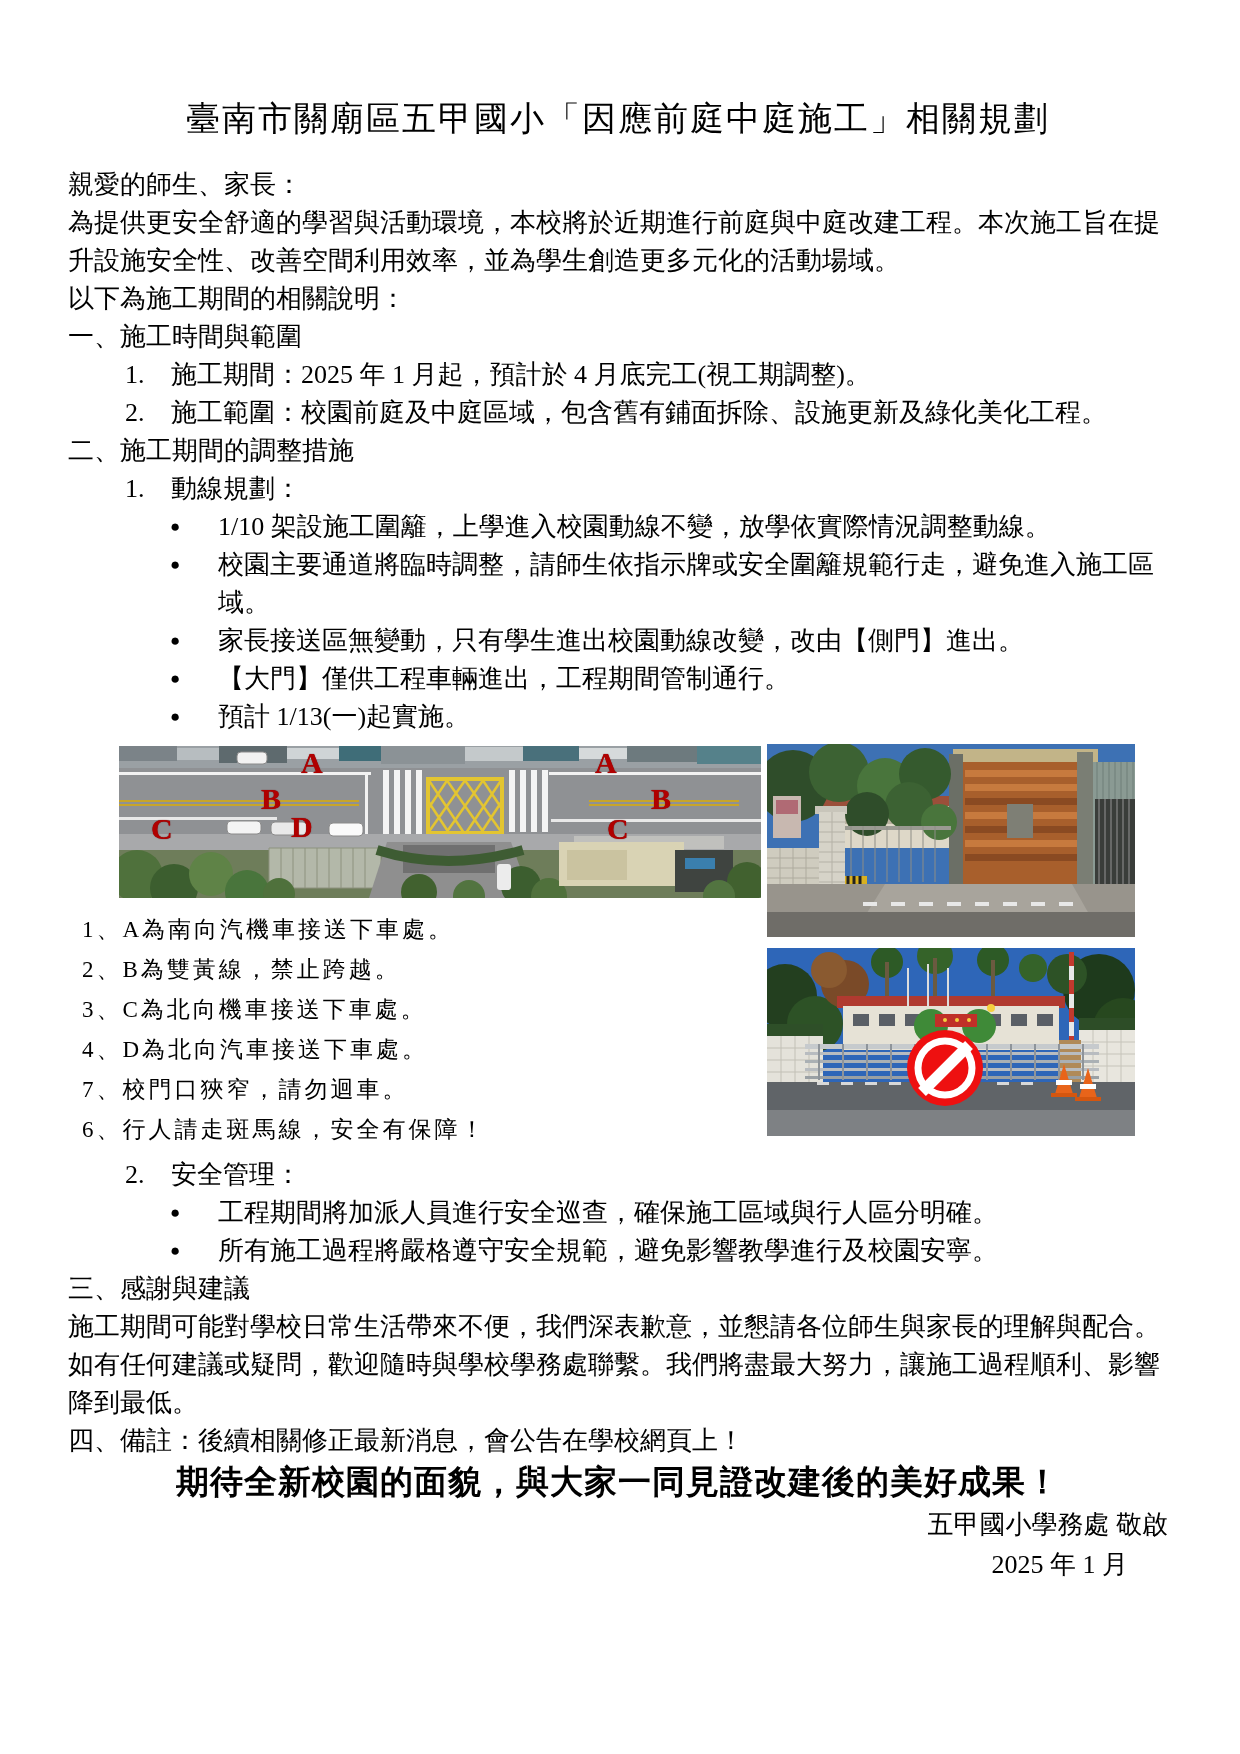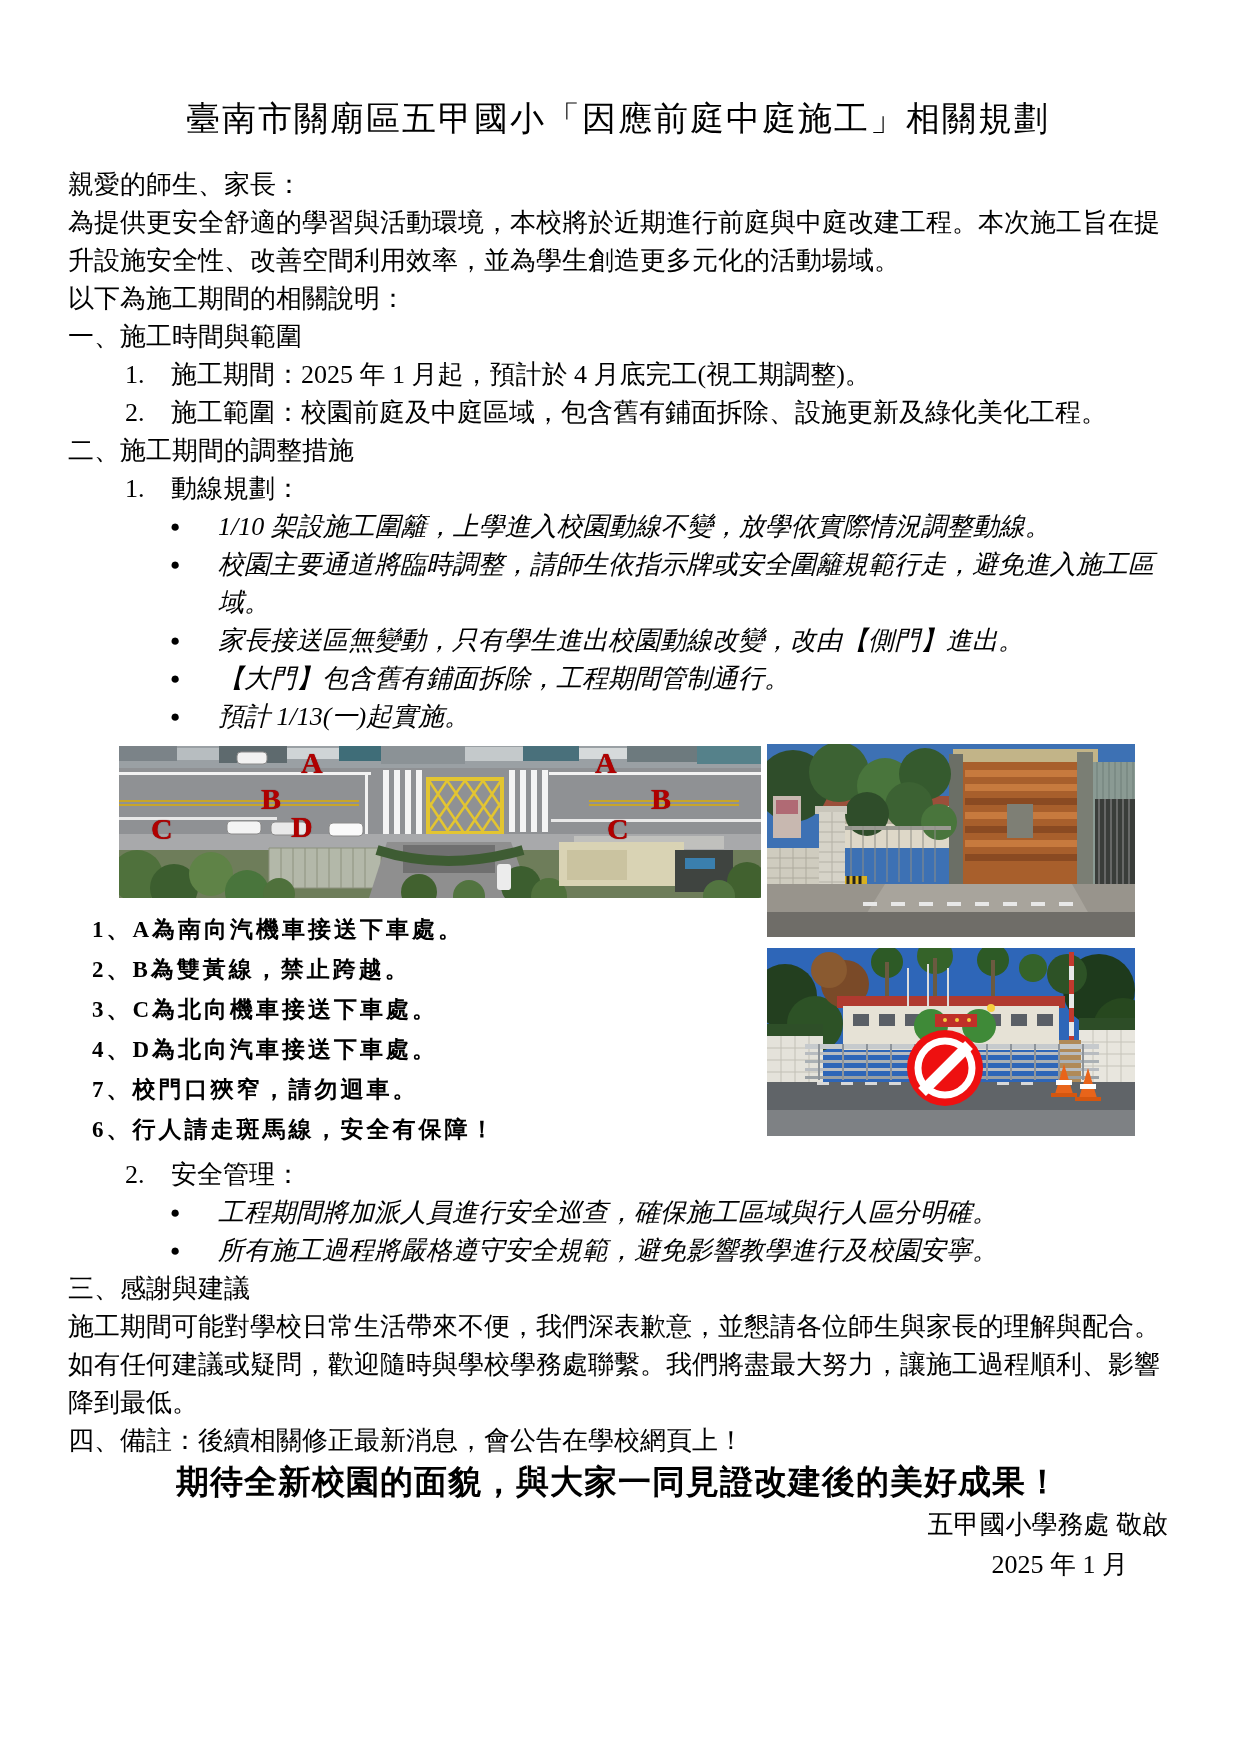--- a/index.html
+++ b/index.html
@@ -5,28 +5,28 @@
   html,body{margin:0;padding:0;background:#ffffff;}
   body{width:1240px;height:1754px;position:relative;font-family:"Liberation Serif","DejaVu Serif",serif;color:#000;overflow:hidden;}
   .page{box-sizing:border-box;padding:0 72px 0 68px;}
   .doc-title{font-size:34px;font-weight:400;text-align:center;margin:96px 0 24px 0;letter-spacing:2px;}
   .line{font-size:26px;line-height:38px;}
   .lv1{display:flex;margin-left:57px;}
   .lv1 .num{width:46px;flex:0 0 46px;}
   .lv1 .txt{flex:1;}
   .bullet-row{display:flex;margin-left:102px;}
   .bullet-row .mark{width:48px;flex:0 0 48px;font-size:17px;line-height:38px;}
-  .bullet-row .txt{flex:1;font-style:italic;}
+  .bullet-row .txt{flex:1;}
   .figure{position:relative;height:412px;margin-top:8px;}
   .aerial{position:absolute;left:51px;top:2px;width:642px;height:152px;}
   .photo1{position:absolute;left:699px;top:0;width:368px;height:193px;}
   .photo2{position:absolute;left:699px;top:204px;width:368px;height:188px;}
   .aerial svg,.photo1 svg,.photo2 svg{display:block;width:100%;height:100%;}
   .zone-label{position:absolute;color:#b00000;font-weight:700;font-size:30px;line-height:30px;font-family:"Liberation Serif",serif;text-shadow:0 0 1px #600;}
-  .notes{position:absolute;left:24px;top:166px;font-weight:bold;}
+  .notes{position:absolute;left:14px;top:166px;}
   .note-line{font-size:23px;line-height:40px;letter-spacing:3px;}
   .closing{font-size:33px;font-weight:900;text-align:center;margin:0 0 0 0;font-family:"Liberation Sans","DejaVu Sans",sans-serif;letter-spacing:1px;}
   .signature{text-align:right;font-size:26px;line-height:40px;}
   .signature .date{padding-right:40px;}
 </style>
 </head>
 <body>
 
 <div class="page">
 
@@ -59,21 +59,21 @@
   <div class="line bullet-row">
     <span class="mark">●</span>
     <span class="txt">校園主要通道將臨時調整，請師生依指示牌或安全圍籬規範行走，避免進入施工區域。</span>
   </div>
   <div class="line bullet-row">
     <span class="mark">●</span>
     <span class="txt">家長接送區無變動，只有學生進出校園動線改變，改由【側門】進出。</span>
   </div>
   <div class="line bullet-row">
     <span class="mark">●</span>
-    <span class="txt">【大門】包含舊有鋪面拆除，工程期間管制通行。</span>
+    <span class="txt">【大門】僅供工程車輛進出，工程期間管制通行。</span>
   </div>
   <div class="line bullet-row">
     <span class="mark">●</span>
     <span class="txt">預計 1/13(一)起實施。</span>
   </div>
 
   <div class="figure">
 
     <div class="aerial">
       <svg viewBox="0 0 642 152" preserveAspectRatio="none">

